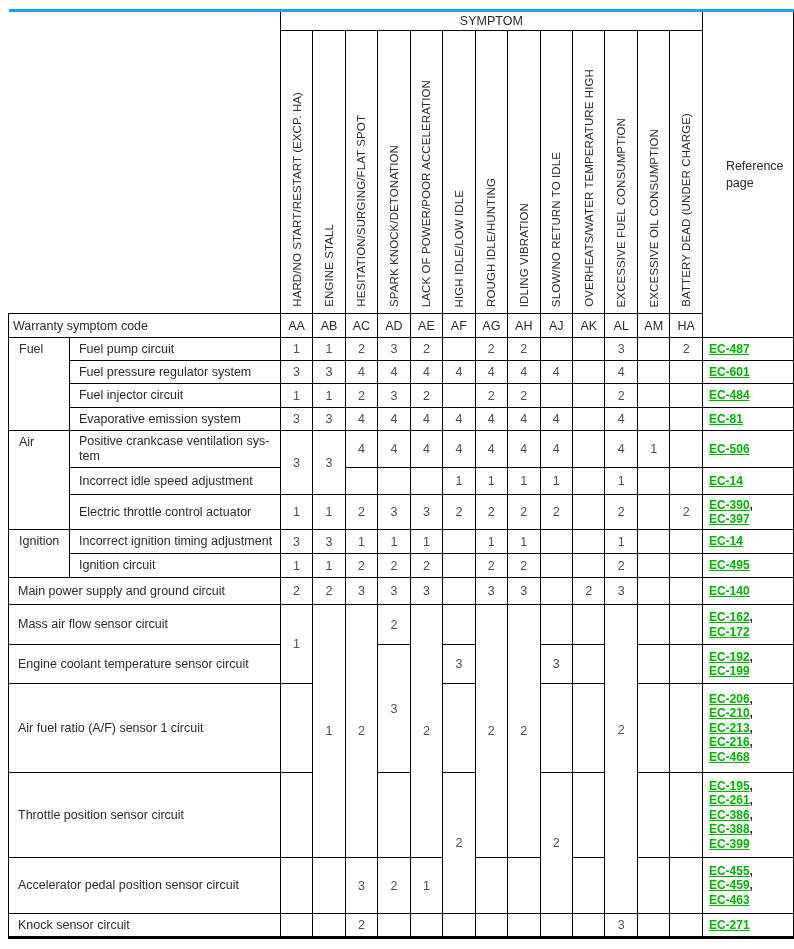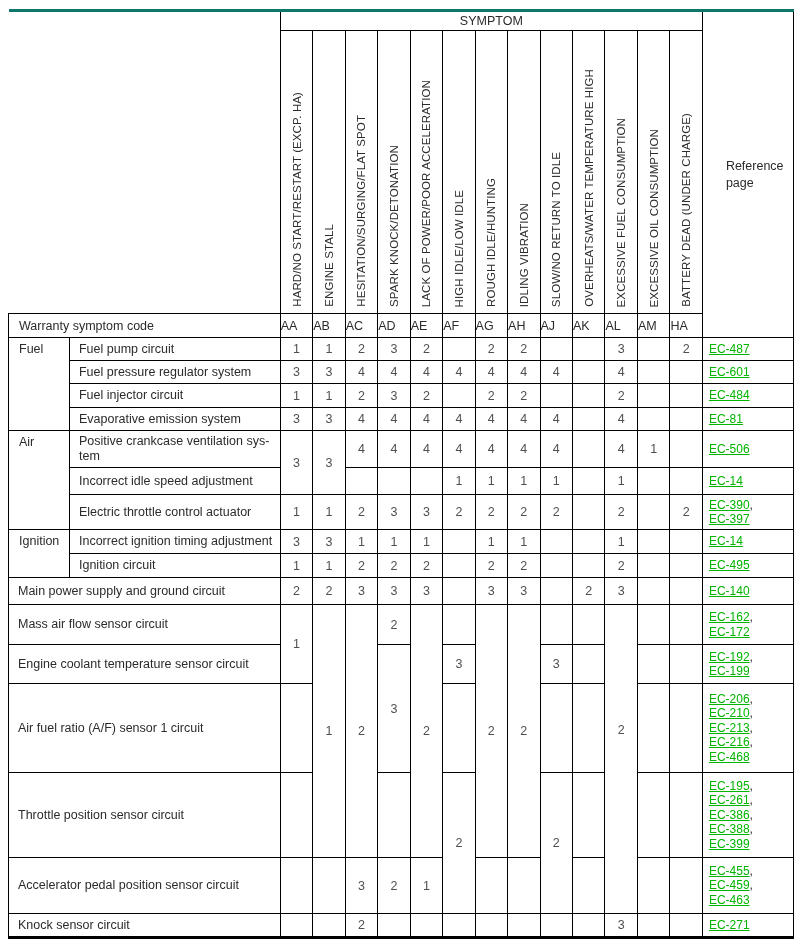--- a/index.html
+++ b/index.html
@@ -1,34 +1,34 @@
 <!DOCTYPE html>
 <html><head>
 <meta charset="utf-8">
 <style>
   html,body{margin:0;padding:0;background:#fff;}
   body{width:794px;height:949px;font-family:"Liberation Sans","DejaVu Sans",sans-serif;}
   .page{position:relative;width:794px;height:949px;overflow:hidden;background:#fff;}
   table.diag{border-collapse:collapse;table-layout:fixed;margin:9px 0 0 8px;
-             border-top:3px solid #0f766e;border-bottom:3px solid #000;}
+             border-top:3px solid #0ea5e9;border-bottom:3px solid #000;}
   td{border:1px solid #000;padding:0;box-sizing:border-box;}
   td.corner{border-left:none;border-top:none;background:#fff;}
   td.sym-hdr{text-align:center;font-size:12.5px;color:#2b2b2b;}
   td.ref-hdr{font-size:12.5px;color:#2b2b2b;padding-left:23px;vertical-align:middle;line-height:17px;}
   td.vhdr{position:relative;}
   .vtext{position:absolute;left:50%;bottom:6px;writing-mode:vertical-rl;
          transform:translateX(-50%) rotate(180deg);white-space:nowrap;
          font-size:11.5px;color:#2b2b2b;letter-spacing:0.1px;line-height:14px;}
-  td.wlabel{font-size:12.5px;padding-left:10px;color:#2b2b2b;margin-left:6px;}
-  td.code{font-size:12.5px;color:#2b2b2b;}
+  td.wlabel{font-size:12.5px;padding-left:4px;color:#2b2b2b;margin-left:6px;}
+  td.code{text-align:center;font-size:12.5px;color:#2b2b2b;}
   td.group{font-size:12.5px;color:#2b2b2b;vertical-align:top;padding:4px 2px 0 10px;}
   td.item{font-size:12.5px;color:#2b2b2b;padding-left:9px;line-height:15px;}
   td.num{text-align:center;font-size:12.5px;color:#4f4f4f;}
   .shift{position:relative;top:-29px;display:inline-block;}
-  td.ref{padding:2px 2px 2px 6px;vertical-align:middle;}
+  td.ref{padding:2px 2px 2px 6px;vertical-align:middle;font-weight:bold;}
   .refline{line-height:14.5px;font-size:12px;white-space:nowrap;}
   .eclink{color:#00b400;text-decoration:underline;cursor:pointer;}
   .comma{color:#2b2b2b;text-decoration:none;}
 </style>
 </head>
 <body>
 
 <div class="page">
   <table class="diag">
     <colgroup>

